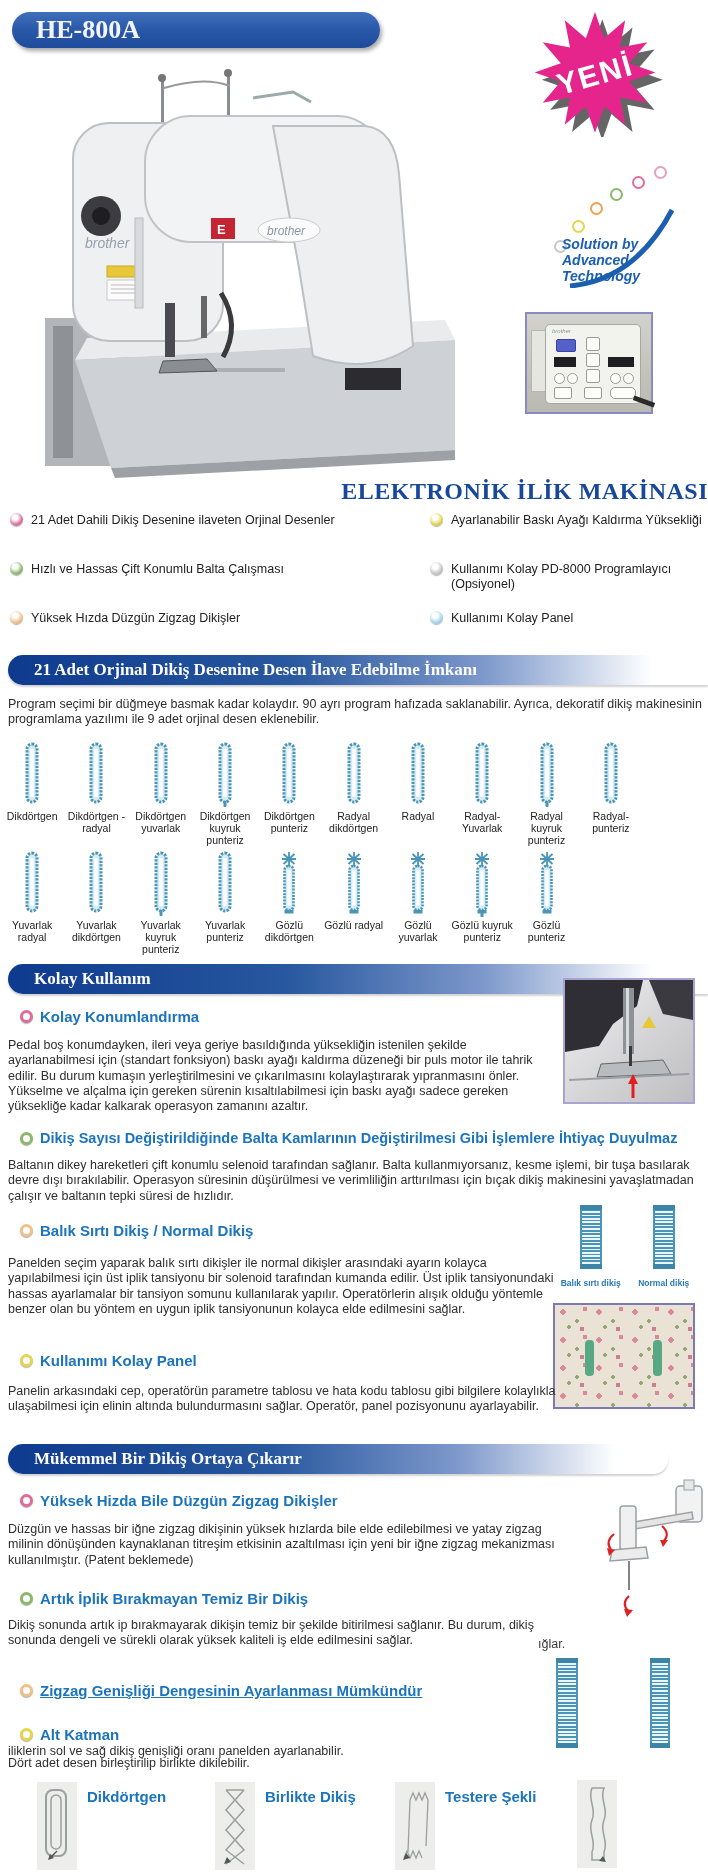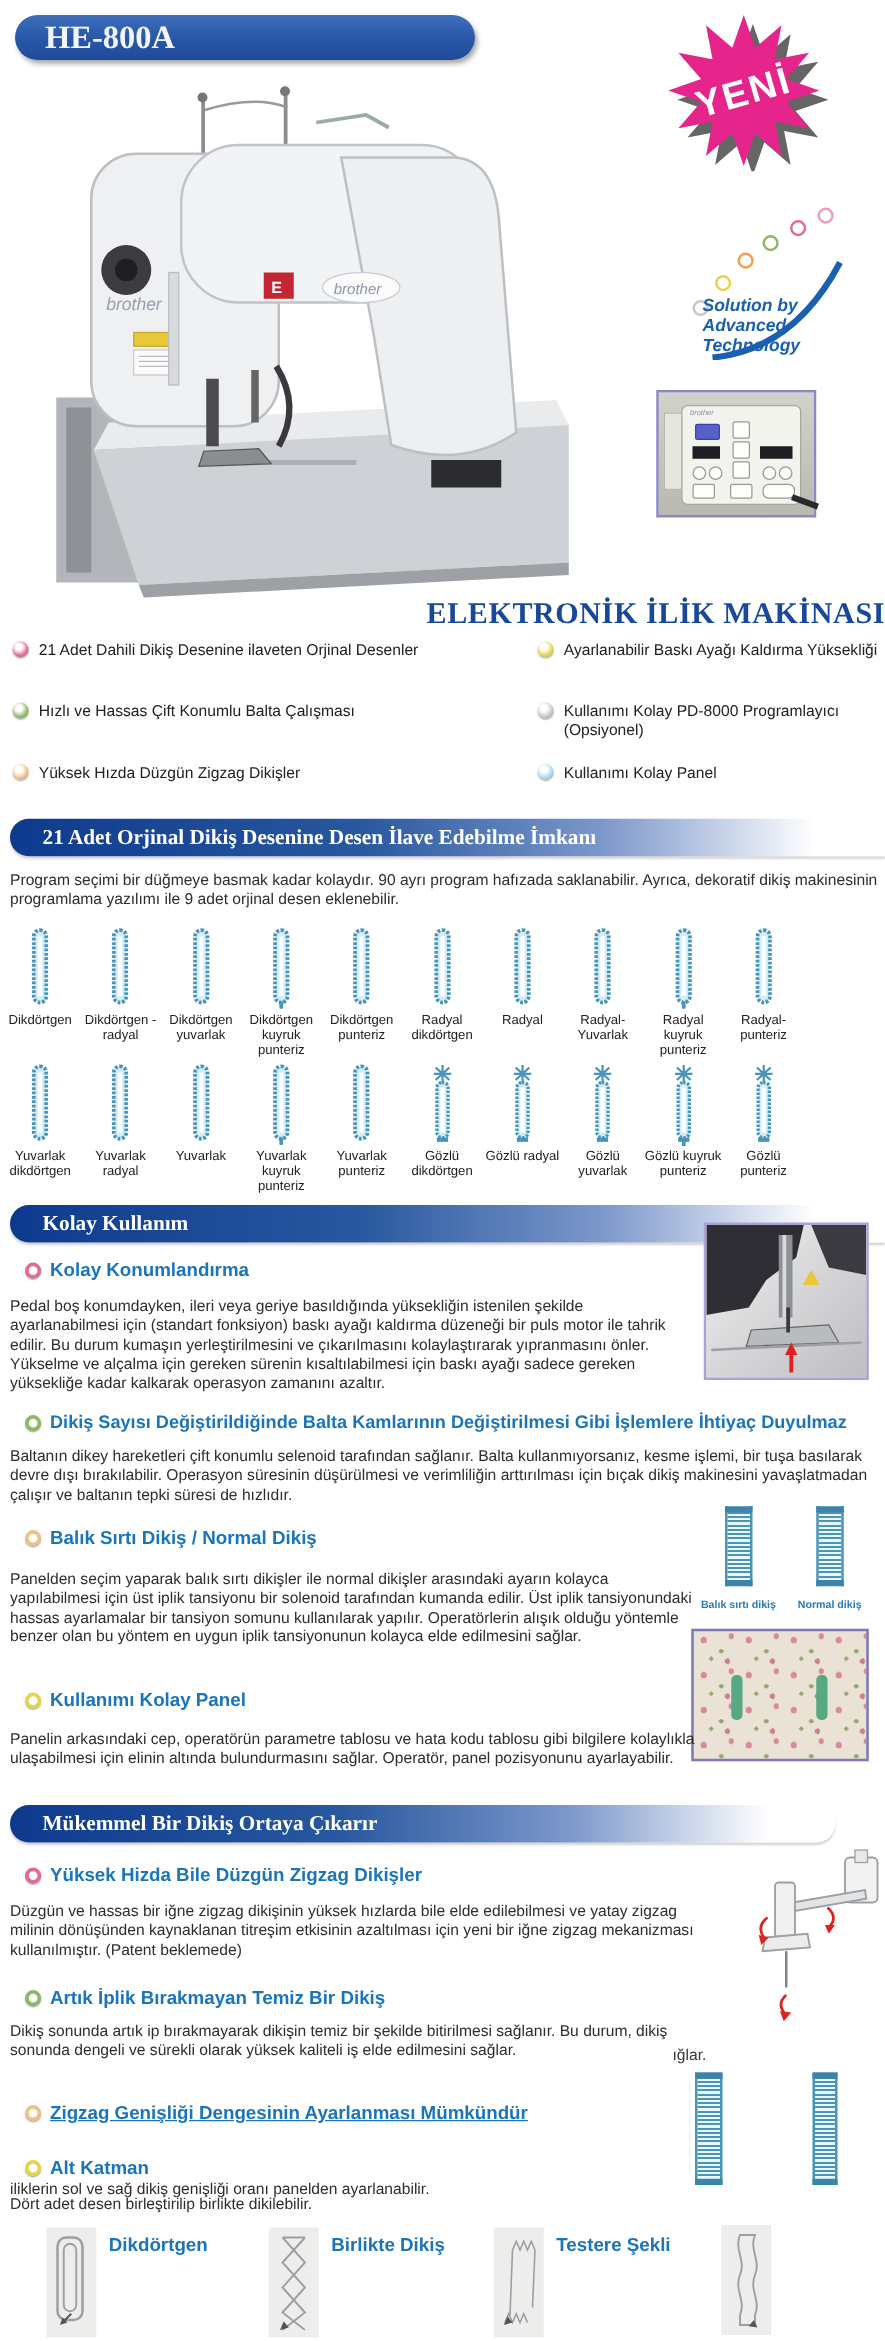--- a/index.html
+++ b/index.html
@@ -318,39 +318,30 @@
       </div>
     </div>
   <div class="pattern-row row2" id="pattern-row2">
       <div class="pattern-cell">
         <div class="pattern-icon">
           <svg width="18" height="66" viewBox="0 0 18 66">
             <rect x="4" y="2" width="10" height="58" rx="5" fill="#d6ecf4" stroke="#4a94b8" stroke-width="3" stroke-dasharray="2.2 1.3"></rect>
             <rect x="7.2" y="7" width="3.6" height="48" fill="#fff" opacity=".9"></rect>
           </svg>
         </div>
+        <div class="pattern-label">Yuvarlak radyal</div>
+      </div>
+      <div class="pattern-cell">
+        <div class="pattern-icon">
+          <svg width="18" height="66" viewBox="0 0 18 66">
+            <rect x="4" y="2" width="10" height="58" rx="5" fill="#d6ecf4" stroke="#4a94b8" stroke-width="3" stroke-dasharray="2.2 1.3"></rect>
+            <rect x="7.2" y="7" width="3.6" height="48" fill="#fff" opacity=".9"></rect>
+          </svg>
+        </div>
         <div class="pattern-label">Yuvarlak dikdörtgen</div>
-      </div>
-      <div class="pattern-cell">
-        <div class="pattern-icon">
-          <svg width="18" height="66" viewBox="0 0 18 66">
-            <rect x="4" y="2" width="10" height="58" rx="5" fill="#d6ecf4" stroke="#4a94b8" stroke-width="3" stroke-dasharray="2.2 1.3"></rect>
-            <rect x="7.2" y="7" width="3.6" height="48" fill="#fff" opacity=".9"></rect>
-          </svg>
-        </div>
-        <div class="pattern-label">Yuvarlak radyal</div>
-      </div>
-      <div class="pattern-cell">
-        <div class="pattern-icon">
-          <svg width="18" height="66" viewBox="0 0 18 66">
-            <rect x="4" y="2" width="10" height="58" rx="5" fill="#d6ecf4" stroke="#4a94b8" stroke-width="3" stroke-dasharray="2.2 1.3"></rect>
-            <rect x="7.2" y="7" width="3.6" height="48" fill="#fff" opacity=".9"></rect>
-          </svg>
-        </div>
-        <div class="pattern-label">Yuvarlak</div>
       </div>
       <div class="pattern-cell">
         <div class="pattern-icon">
           <svg width="18" height="66" viewBox="0 0 18 66">
             <rect x="4" y="2" width="10" height="58" rx="5" fill="#d6ecf4" stroke="#4a94b8" stroke-width="3" stroke-dasharray="2.2 1.3"></rect>
             <rect x="7.2" y="7" width="3.6" height="48" fill="#fff" opacity=".9"></rect>
             <rect x="7.5" y="59" width="3" height="6" rx="1" fill="#4a94b8"></rect>
           </svg>
         </div>
         <div class="pattern-label">Yuvarlak kuyruk punteriz</div>

